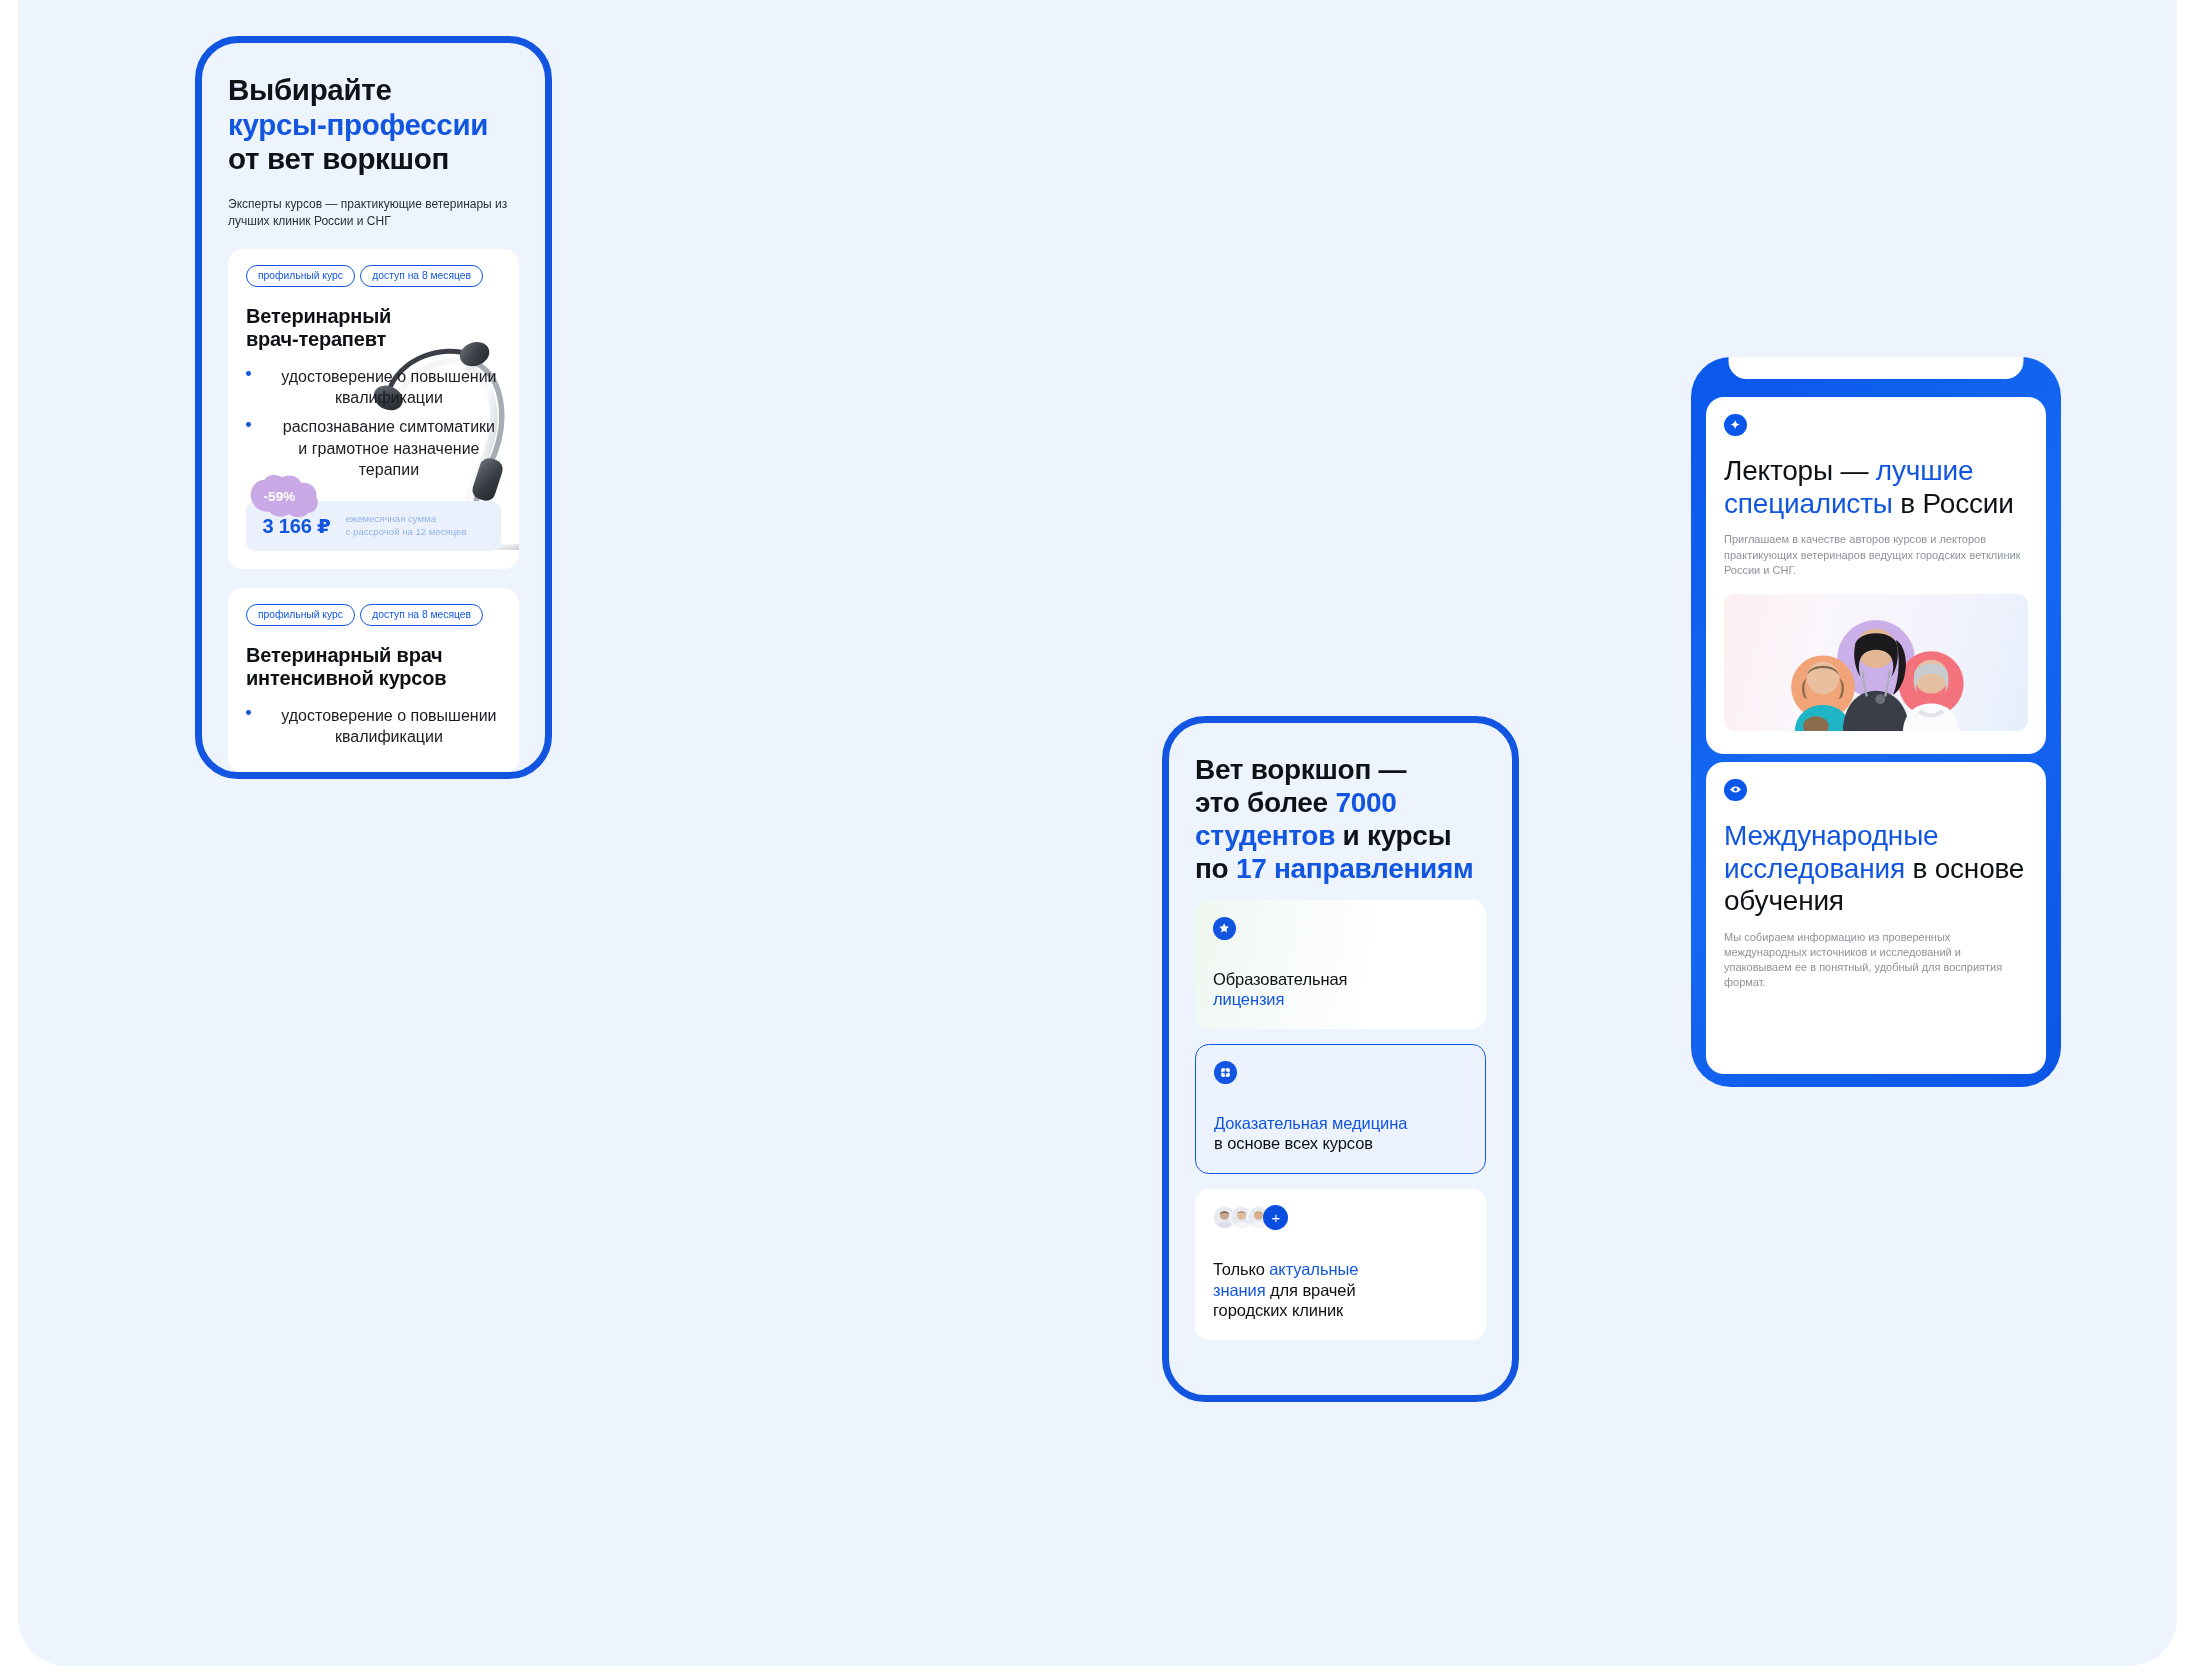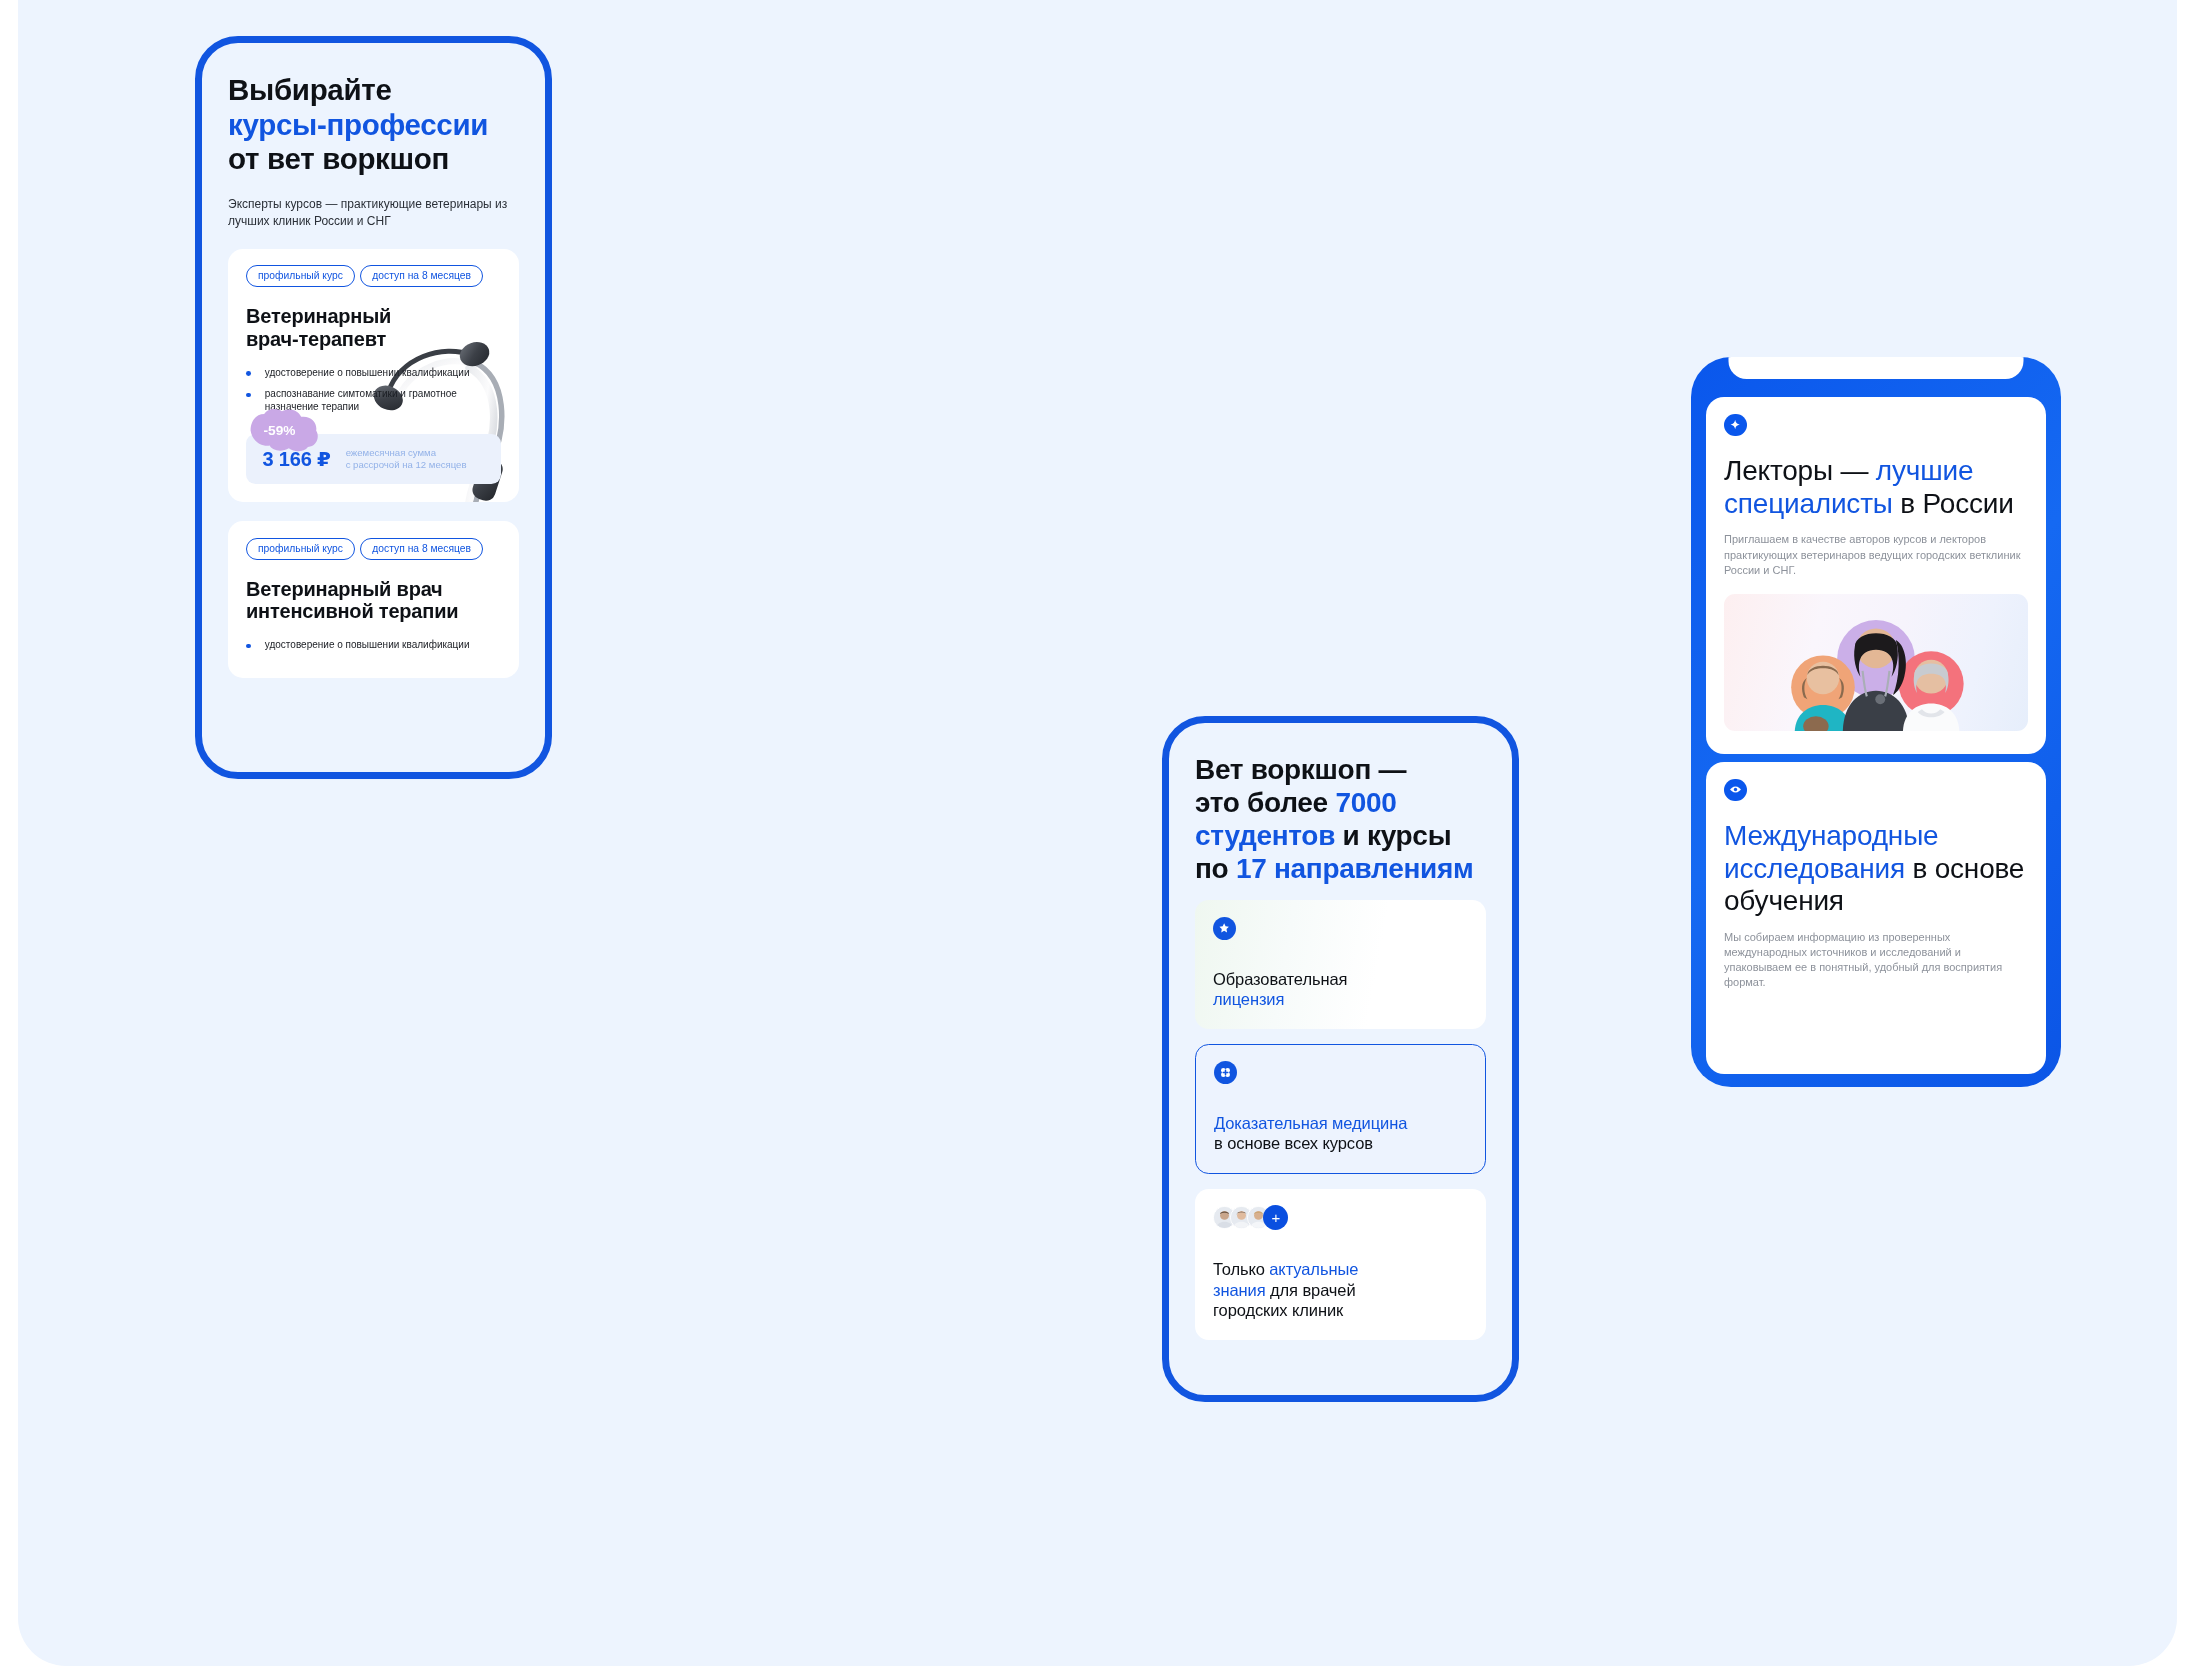--- a/index.html
+++ b/index.html
@@ -67,22 +67,22 @@
     font-weight: 400;
   }
   .course-name {
     margin-top: 18px;
     font-size: 20px; line-height: 1.14; font-weight: 700;
     color: #0E1116; letter-spacing: -0.2px;
     position: relative; z-index: 3;
   }
   .bullets { margin-top: 15px; position: relative; z-index: 3; }
   .bullet {
-    display: flex; gap: 14px; margin-bottom: 8.2px;
-    font-size: 10px; line-height: 1.33; color: #1A1D23;
+    display: flex; gap: 26px; margin-bottom: 8.2px;
+    font-size: 16px; line-height: 1.33; color: #1A1D23; text-align: center;
   }
   .bullet .dot {
     flex: 0 0 auto; width: 4.8px; height: 4.8px; border-radius: 50%;
     background: #1155E0; margin-top: 5.5px;
   }
   .steth {
     position: absolute; right: -27.4px; top: 75px;
     width: 199px; height: 226px; z-index: 1; pointer-events: none;
   }
 
@@ -285,21 +285,21 @@
           </div>
         </div>
 
         <div class="course-card">
           <div class="tags">
             <span class="tag">профильный курс</span>
             <span class="tag">доступ на 8 месяцев</span>
           </div>
           <div class="course-name">
             <span>Ветеринарный врач</span><br>
-            <span>интенсивной терапии</span>
+            <span>интенсивной курсов</span>
           </div>
           <div class="bullets">
             <div class="bullet">
               <span class="dot"></span>
               <span>удостоверение о повышении квалификации</span>
             </div>
           </div>
         </div>
       </div>
     </div>

